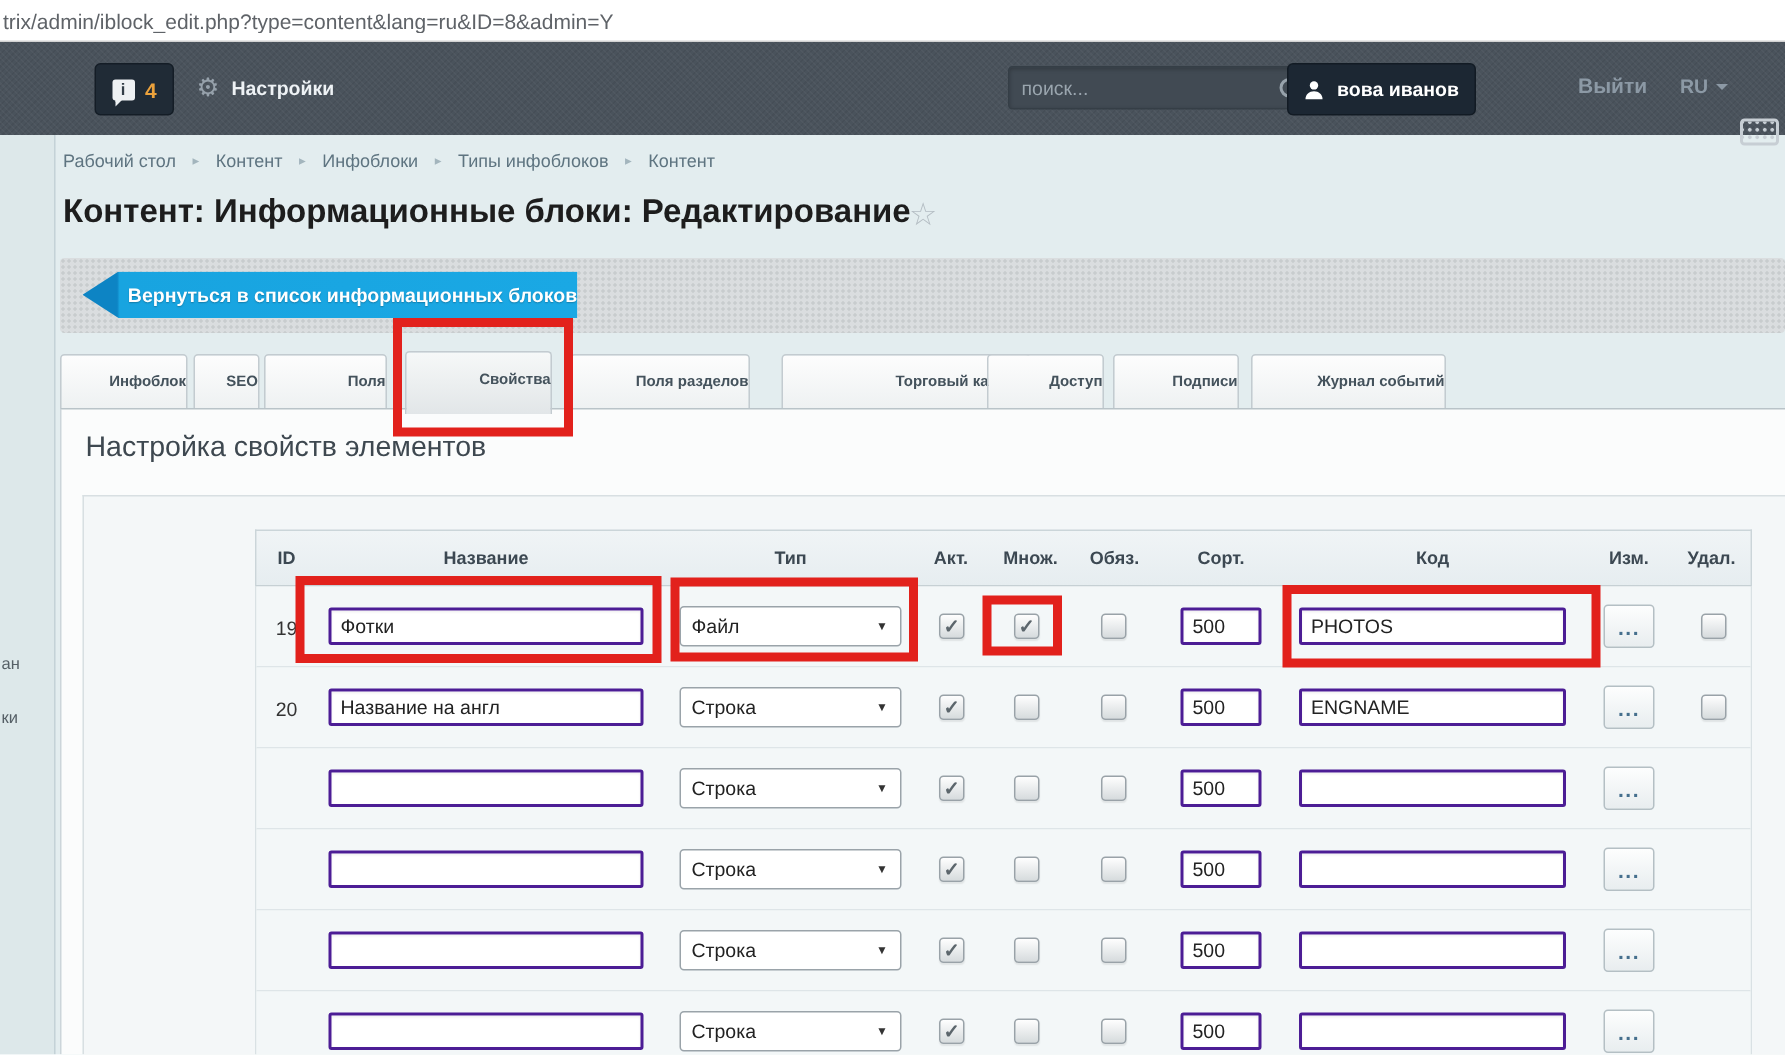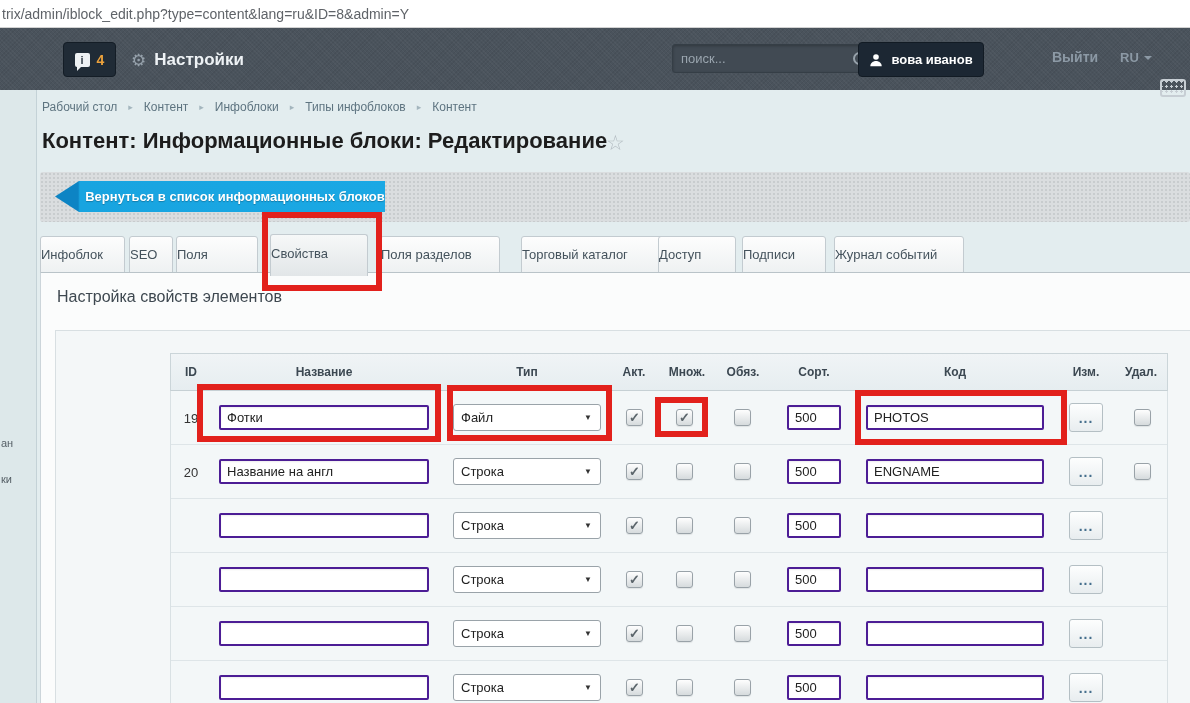--- a/index.html
+++ b/index.html
@@ -16,21 +16,21 @@
     background-color:#4a535c;
     background-image: repeating-linear-gradient(45deg, rgba(255,255,255,0.03) 0 1px, transparent 1px 3px),
                       repeating-linear-gradient(-45deg, rgba(0,0,0,0.06) 0 1px, transparent 1px 3px); }
   .menu-tab-sliver { position:absolute; left:0; top:66px; width:13px; height:24px; background:#f2f5f6; border-radius:0 6px 0 0; }
   .counter-btn { position:absolute; left:63px; top:14px; width:53px; height:35px; background:#202b36; border:1px solid #141d26; border-radius:4px; display:flex; align-items:center; justify-content:center; gap:7px; cursor:pointer; }
   .info-bubble { position:relative; width:15px; height:14px; background:#eef1f3; border-radius:2px; color:#333e47; font-size:11px; font-weight:bold; text-align:center; line-height:14px; }
   .info-bubble::after { content:""; position:absolute; left:2px; bottom:-4px; border:3px solid transparent; border-top-color:#eef1f3; border-left-color:#eef1f3; }
   .counter-num { color:#eca23c; font-size:14px; font-weight:bold; }
   .settings-item { position:absolute; left:131px; top:22px; display:flex; align-items:center; gap:8px; cursor:pointer; }
   .gear-glyph { color:#96a1ab; font-size:17px; line-height:17px; }
-  .settings-label { color:#eef2f5; font-size:17px; font-weight:bold; }
+  .settings-label { color:#eef2f5; font-size:13px; font-weight:bold; }
   .searchbox { position:absolute; left:672px; top:16px; width:204px; height:29px; background:#414a53; border:1px solid #353e46; border-radius:3px; box-shadow:inset 0 1px 3px rgba(0,0,0,0.25); }
   .searchbox input { position:absolute; left:8px; top:4px; width:160px; height:19px; background:transparent; border:none; outline:none; color:#9aa5ae; font-size:13px; font-family:"Liberation Sans",sans-serif; }
   .searchbox input::placeholder { color:#9aa5ae; opacity:1; }
   .mag-icon { position:absolute; right:8px; top:7px; width:14px; height:14px; cursor:pointer; }
   .mag-icon::before { content:""; position:absolute; left:0; top:0; width:9px; height:9px; border:2px solid #97a2ab; border-radius:50%; }
   .mag-icon::after { content:""; position:absolute; left:9px; top:9px; width:5px; height:2px; background:#97a2ab; transform:rotate(45deg); }
   .user-btn { position:absolute; left:858px; top:14px; width:126px; height:35px; background:#1c2733; border:1px solid #121b24; border-radius:4px; display:flex; align-items:center; justify-content:center; gap:8px; cursor:pointer; }
   .user-name { color:#ffffff; font-size:13px; font-weight:bold; }
   .logout-link { position:absolute; left:1038px; top:21px; color:#8c99a5; font-size:14px; font-weight:bold; cursor:pointer;margin-left:14px; }
   .lang-switch { position:absolute; left:1120px; top:22px; color:#8c99a5; font-size:13px; font-weight:bold; cursor:pointer; display:flex; align-items:center; gap:5px;text-align:right; }
@@ -54,26 +54,26 @@
   
   .toolbar { position:absolute; left:40px; top:172px; width:1150px; height:50px; border-radius:3px;
     background-color:#dadddf; background-image:radial-gradient(#c8ccce 1px, transparent 1.2px); background-size:4px 4px; }
   .back-btn { position:absolute; left:55px; top:181px; width:330px; height:31px; border:none; cursor:pointer;
     clip-path: polygon(24px 0, 100% 0, 100% 100%, 24px 100%, 0 50%);
     background: linear-gradient(90deg, #0d84c4 0%, #0d84c4 7%, #18a4e0 7.5%, #1aa8e4 100%);
     color:#ffffff; font-size:13px; font-weight:bold; font-family:"Liberation Sans",sans-serif; padding-left:30px; text-shadow:0 1px 1px rgba(0,0,0,0.25); }
 
   
   .tab { position:absolute; top:236px; height:37px; background:linear-gradient(#fdfdfd,#eef1f2); border:1px solid #c3cbd0; border-radius:3px 3px 0 0;
-    color:#44525c; font-size:13px; font-weight:normal; text-align:left; line-height:35px; cursor:pointer; z-index:2; }
+    color:#44525c; font-size:10px; font-weight:bold; text-align:right; line-height:35px; cursor:pointer; z-index:2; }
   .tab.active { top:234px; height:42px; background:linear-gradient(#f6f8f8,#e2e6e8); border-bottom:none; line-height:38px; z-index:4; }
 
   
   .content { position:absolute; left:40px; top:272px; width:1150px; height:431px; background:#fbfcfc; border-top:1px solid #b9c3c8; border-left:1px solid #ccd5da; z-index:3; }
-  .section-title { position:absolute; left:57px; top:288px; font-size:16px; color:#3e4850; z-index:4; }
+  .section-title { position:absolute; left:57px; top:288px; font-size:19px; color:#3e4850; z-index:4; }
   .fieldset-panel { position:absolute; left:55px; top:330px; width:1135px; height:373px; background:#f4f7f8; border-top:1px solid #d8dfe2; border-left:1px solid #d8dfe2; z-index:4; }
 
   
   .thead { position:absolute; left:170px; top:353px; width:998px; height:38px; z-index:5;
     background:linear-gradient(#f0f4f6,#e6edf0); border:1px solid #cbd5d9; border-bottom-color:#c6d0d4; }
   .th { position:absolute; top:0; height:36px; line-height:36px; text-align:center; font-size:12px; font-weight:bold; color:#3c4852; }
   .tbody { position:absolute; left:170px; top:391px; width:998px; z-index:5; border-left:1px solid #d9e1e4; border-right:1px solid #d9e1e4; }
   .trow { position:relative; width:100%; height:54px; background:#f3f7f8; border-bottom:1px solid #dee5e8; }
   .cell-id { position:absolute; left:0; top:20px; width:40px; text-align:center; font-size:13px; color:#333; }
   .inp { position:absolute; top:14px; height:25px; border:2px solid #4c1d95; border-radius:2px; background:#fff; font-size:13px; color:#222; padding:0 6px;

